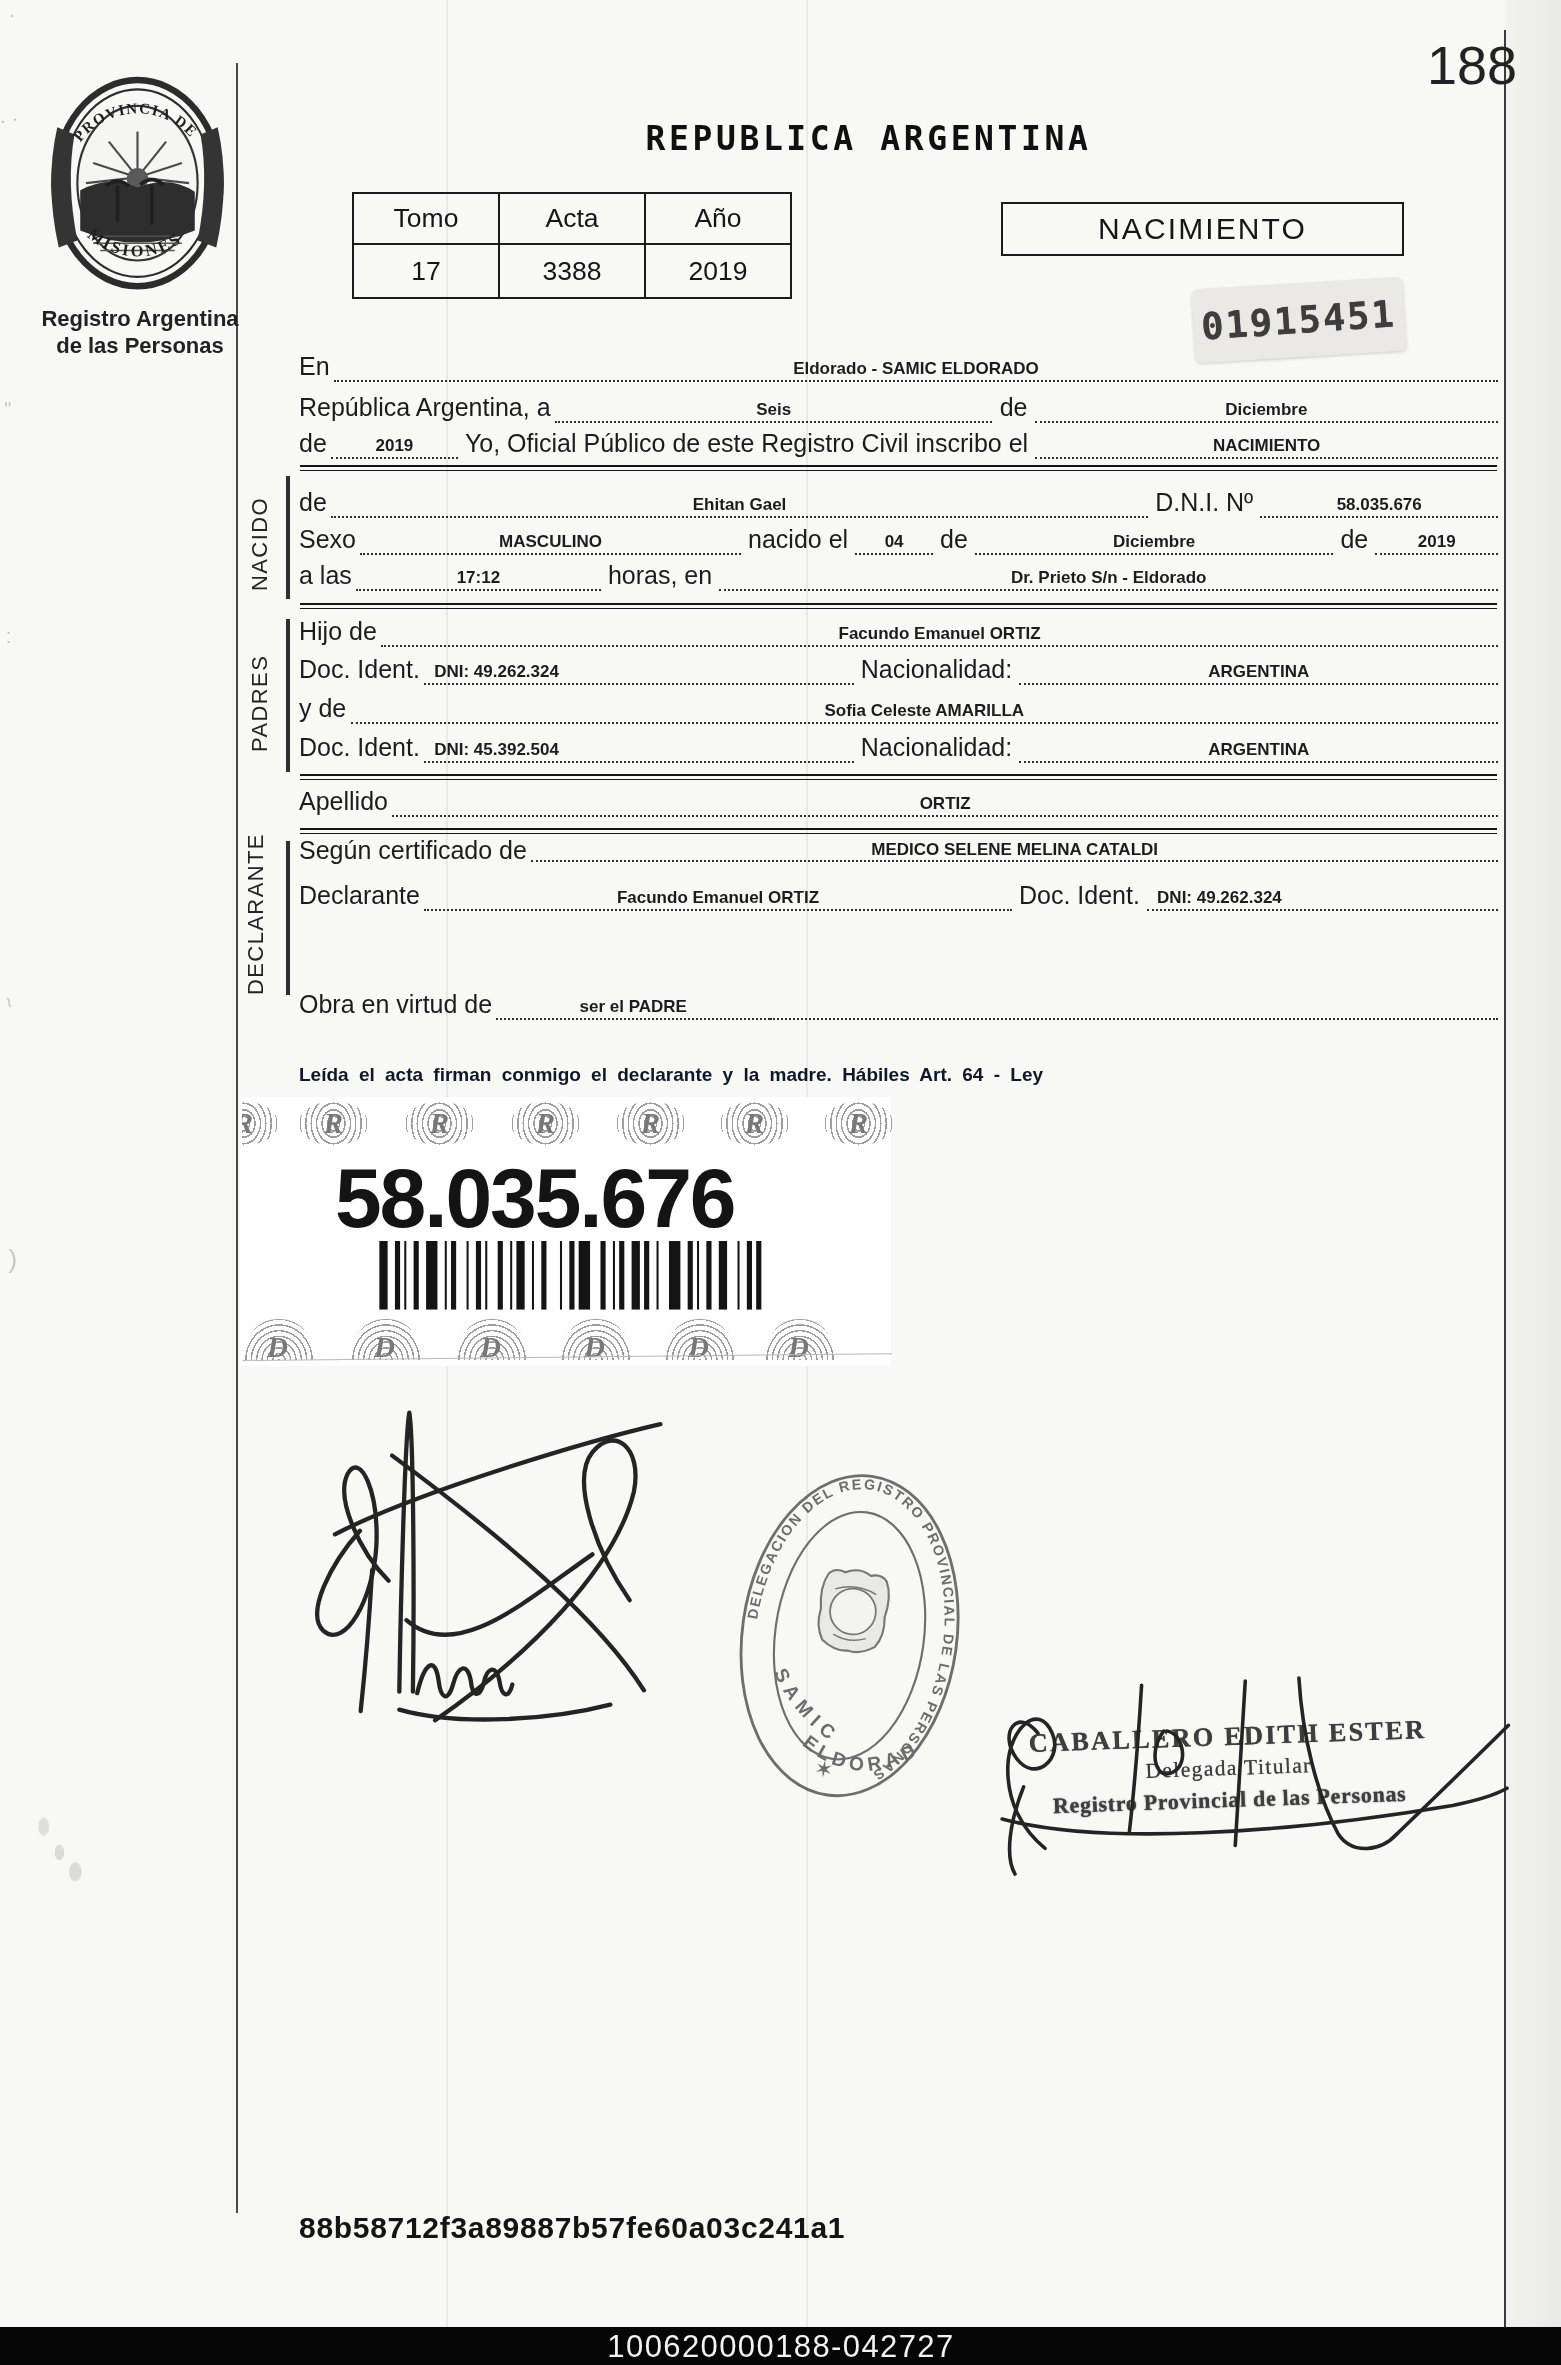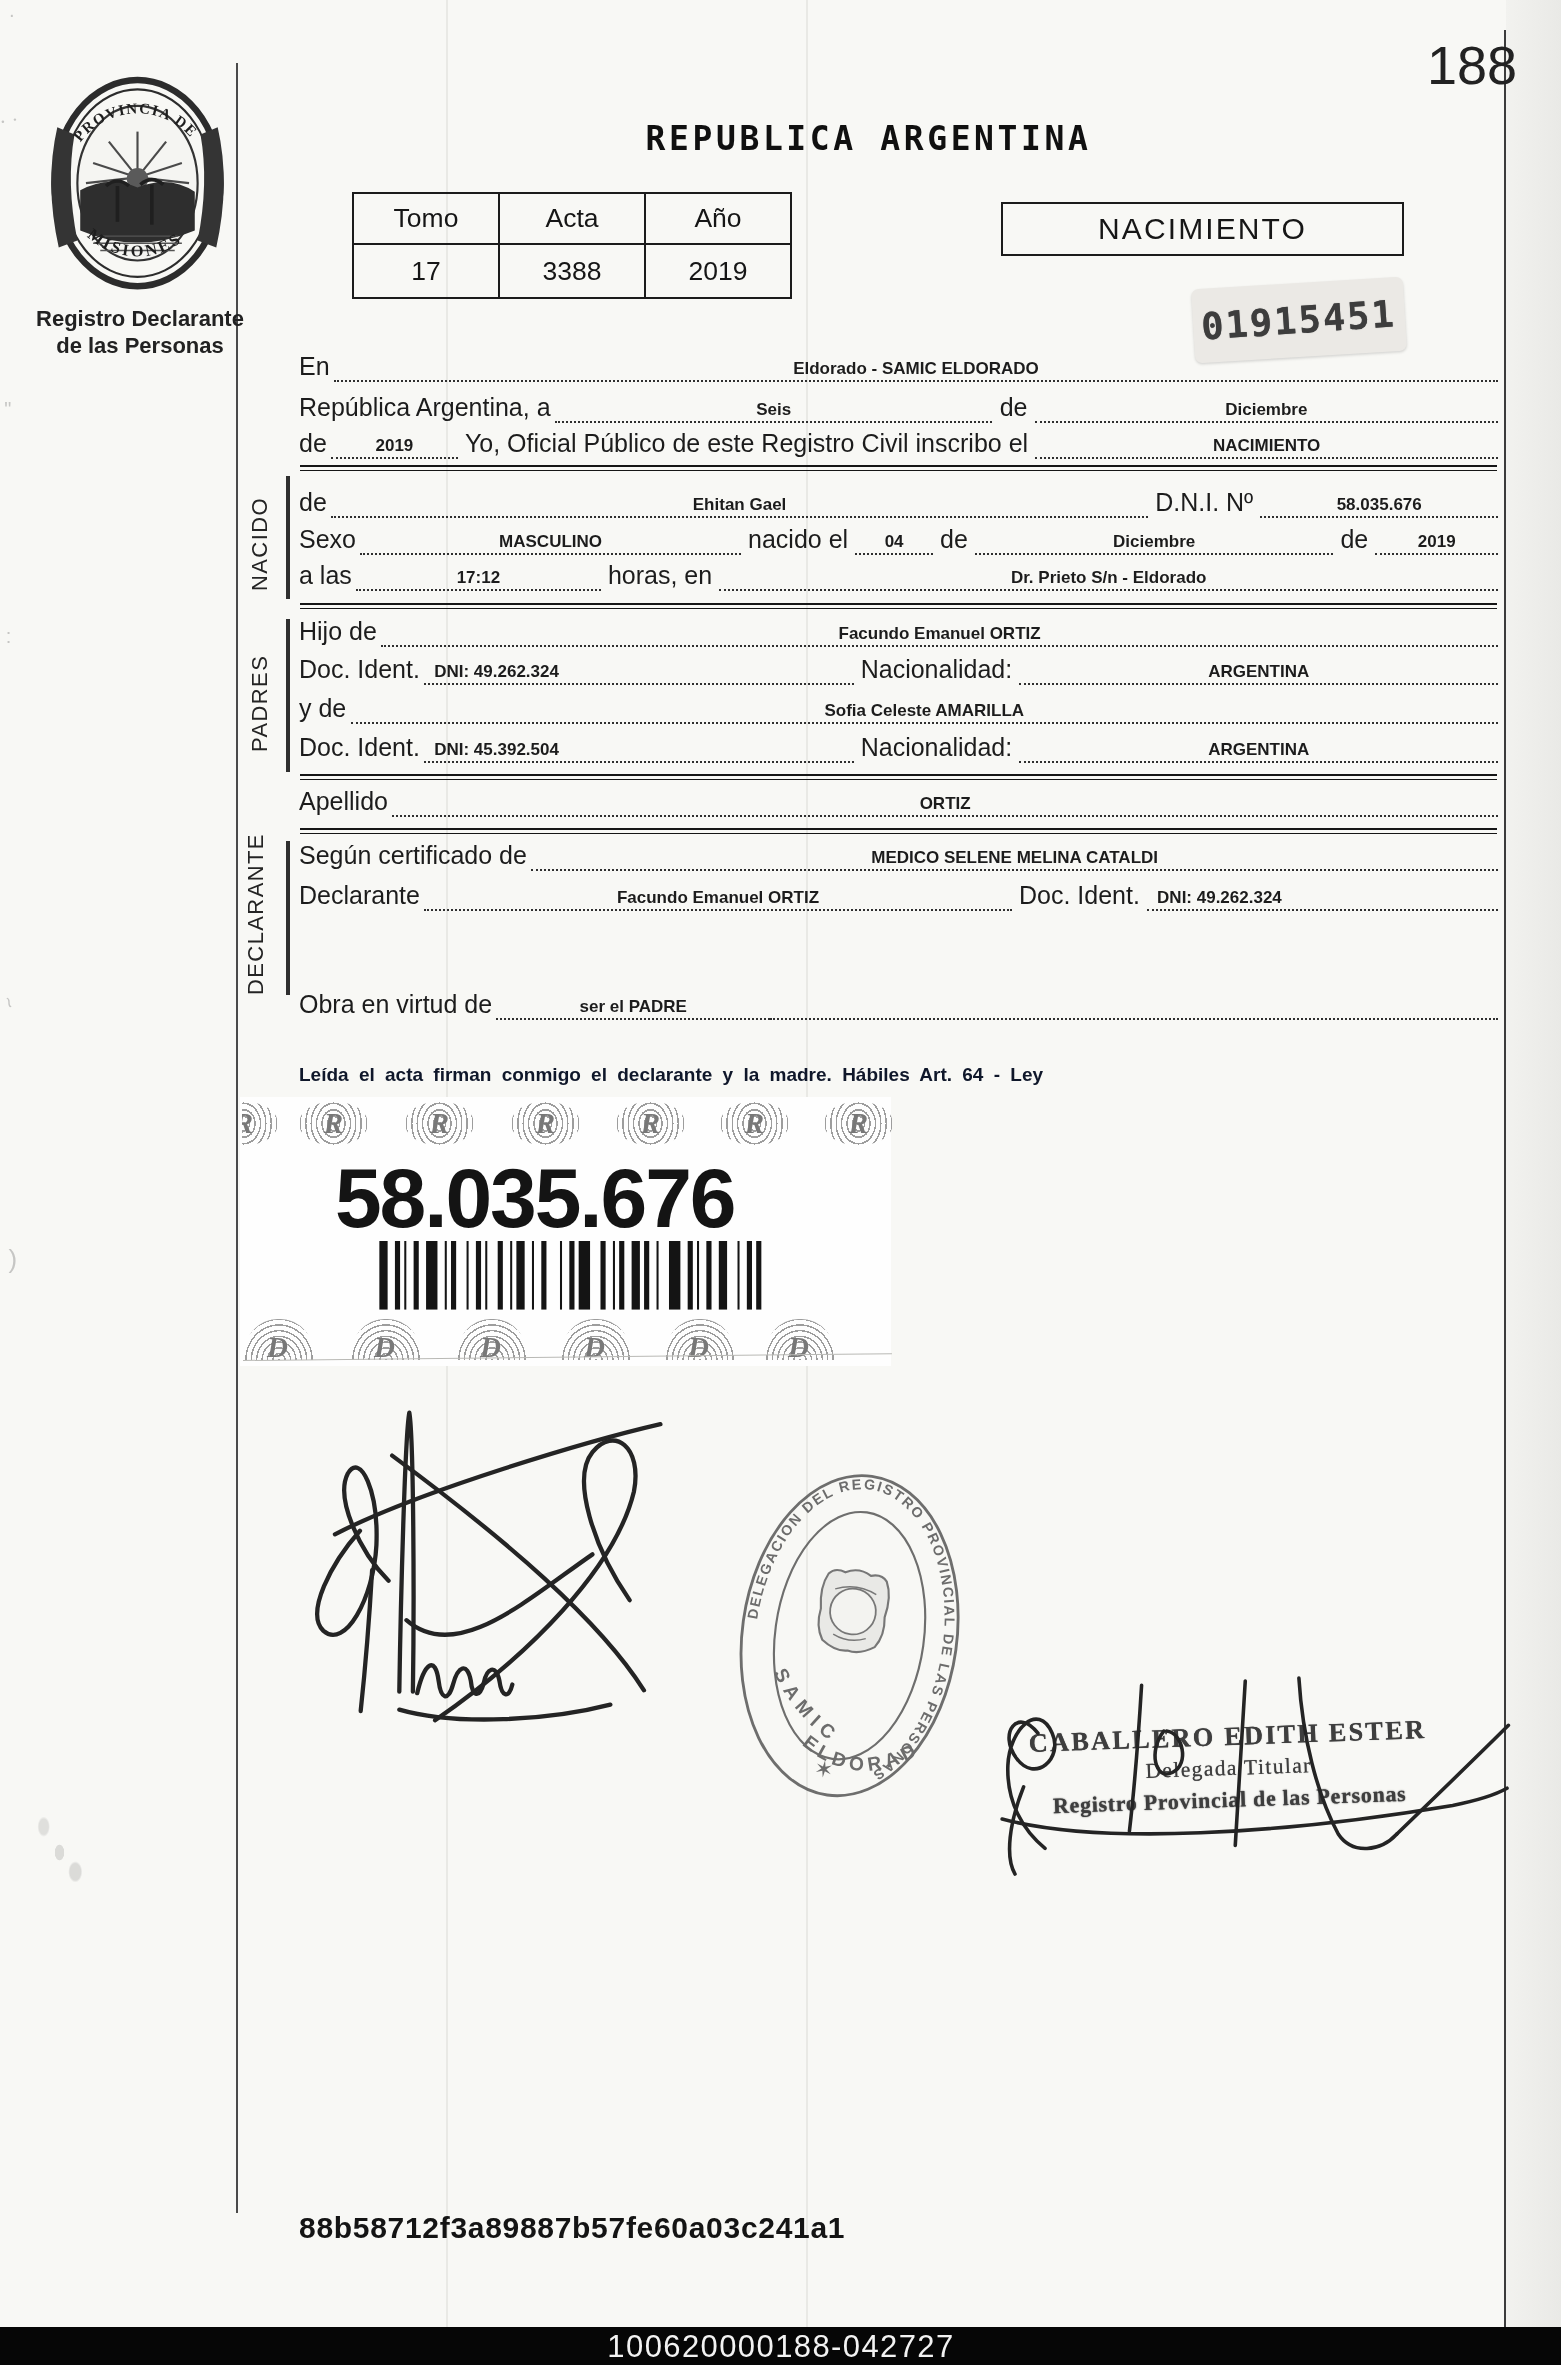--- a/index.html
+++ b/index.html
@@ -134,21 +134,21 @@
         <line x1="70" y1="242" x2="194" y2="242"></line>
         <line x1="80" y1="252" x2="184" y2="252"></line>
     </g>
     <text font-family="Liberation Serif,serif" font-weight="700" font-size="21" fill="#1e1e1e" letter-spacing="2">
       <textPath href="#sealtop" startOffset="8">PROVINCIA DE</textPath>
     </text>
     <text font-family="Liberation Serif,serif" font-weight="700" font-size="23" fill="#1e1e1e" letter-spacing="4">
       <textPath href="#sealbot" startOffset="18">MISIONES</textPath>
     </text>
   </svg>
-  <div class="orgline" style="top:306px;">Registro Declarante</div>
+  <div class="orgline" style="top:306px;">Registro Argentina</div>
   <div class="orgline" style="top:333px;">de las Personas</div>
 
   <div class="doc-title">REPUBLICA ARGENTINA</div>
   <div class="pagenum">188</div>
 
   <table class="rec">
     <tbody>
         <tr class="h">
       <td>Tomo</td>
       <td>Acta</td>
@@ -236,21 +236,21 @@
   <div class="divider" style="top:774px;"></div>
 
   <div class="frow" style="top:777px;">
     <span class="flabel">Apellido</span>
     <span class="fseg grow">ORTIZ</span>
   </div>
   <div class="divider" style="top:828px;"></div>
 
   <div class="secbar" style="top:841px;height:154px;"></div>
   <div class="vlabel" style="left:243px;top:995px;">DECLARANTE</div>
-  <div class="frow" style="top:831px;">
+  <div class="frow" style="top:831px;align-items:center;">
     <span class="flabel">Según certificado de</span>
     <span class="fseg grow">MEDICO SELENE MELINA CATALDI</span>
   </div>
   <div class="frow" style="top:871px;">
     <span class="flabel">Declarante</span>
     <span class="fseg" style="flex:0 0 579px;">Facundo Emanuel ORTIZ</span>
     <span class="fmid">Doc. Ident.</span>
     <span class="fseg vleft grow">DNI: 49.262.324</span>
   </div>
   <div class="frow" style="top:980px;">

